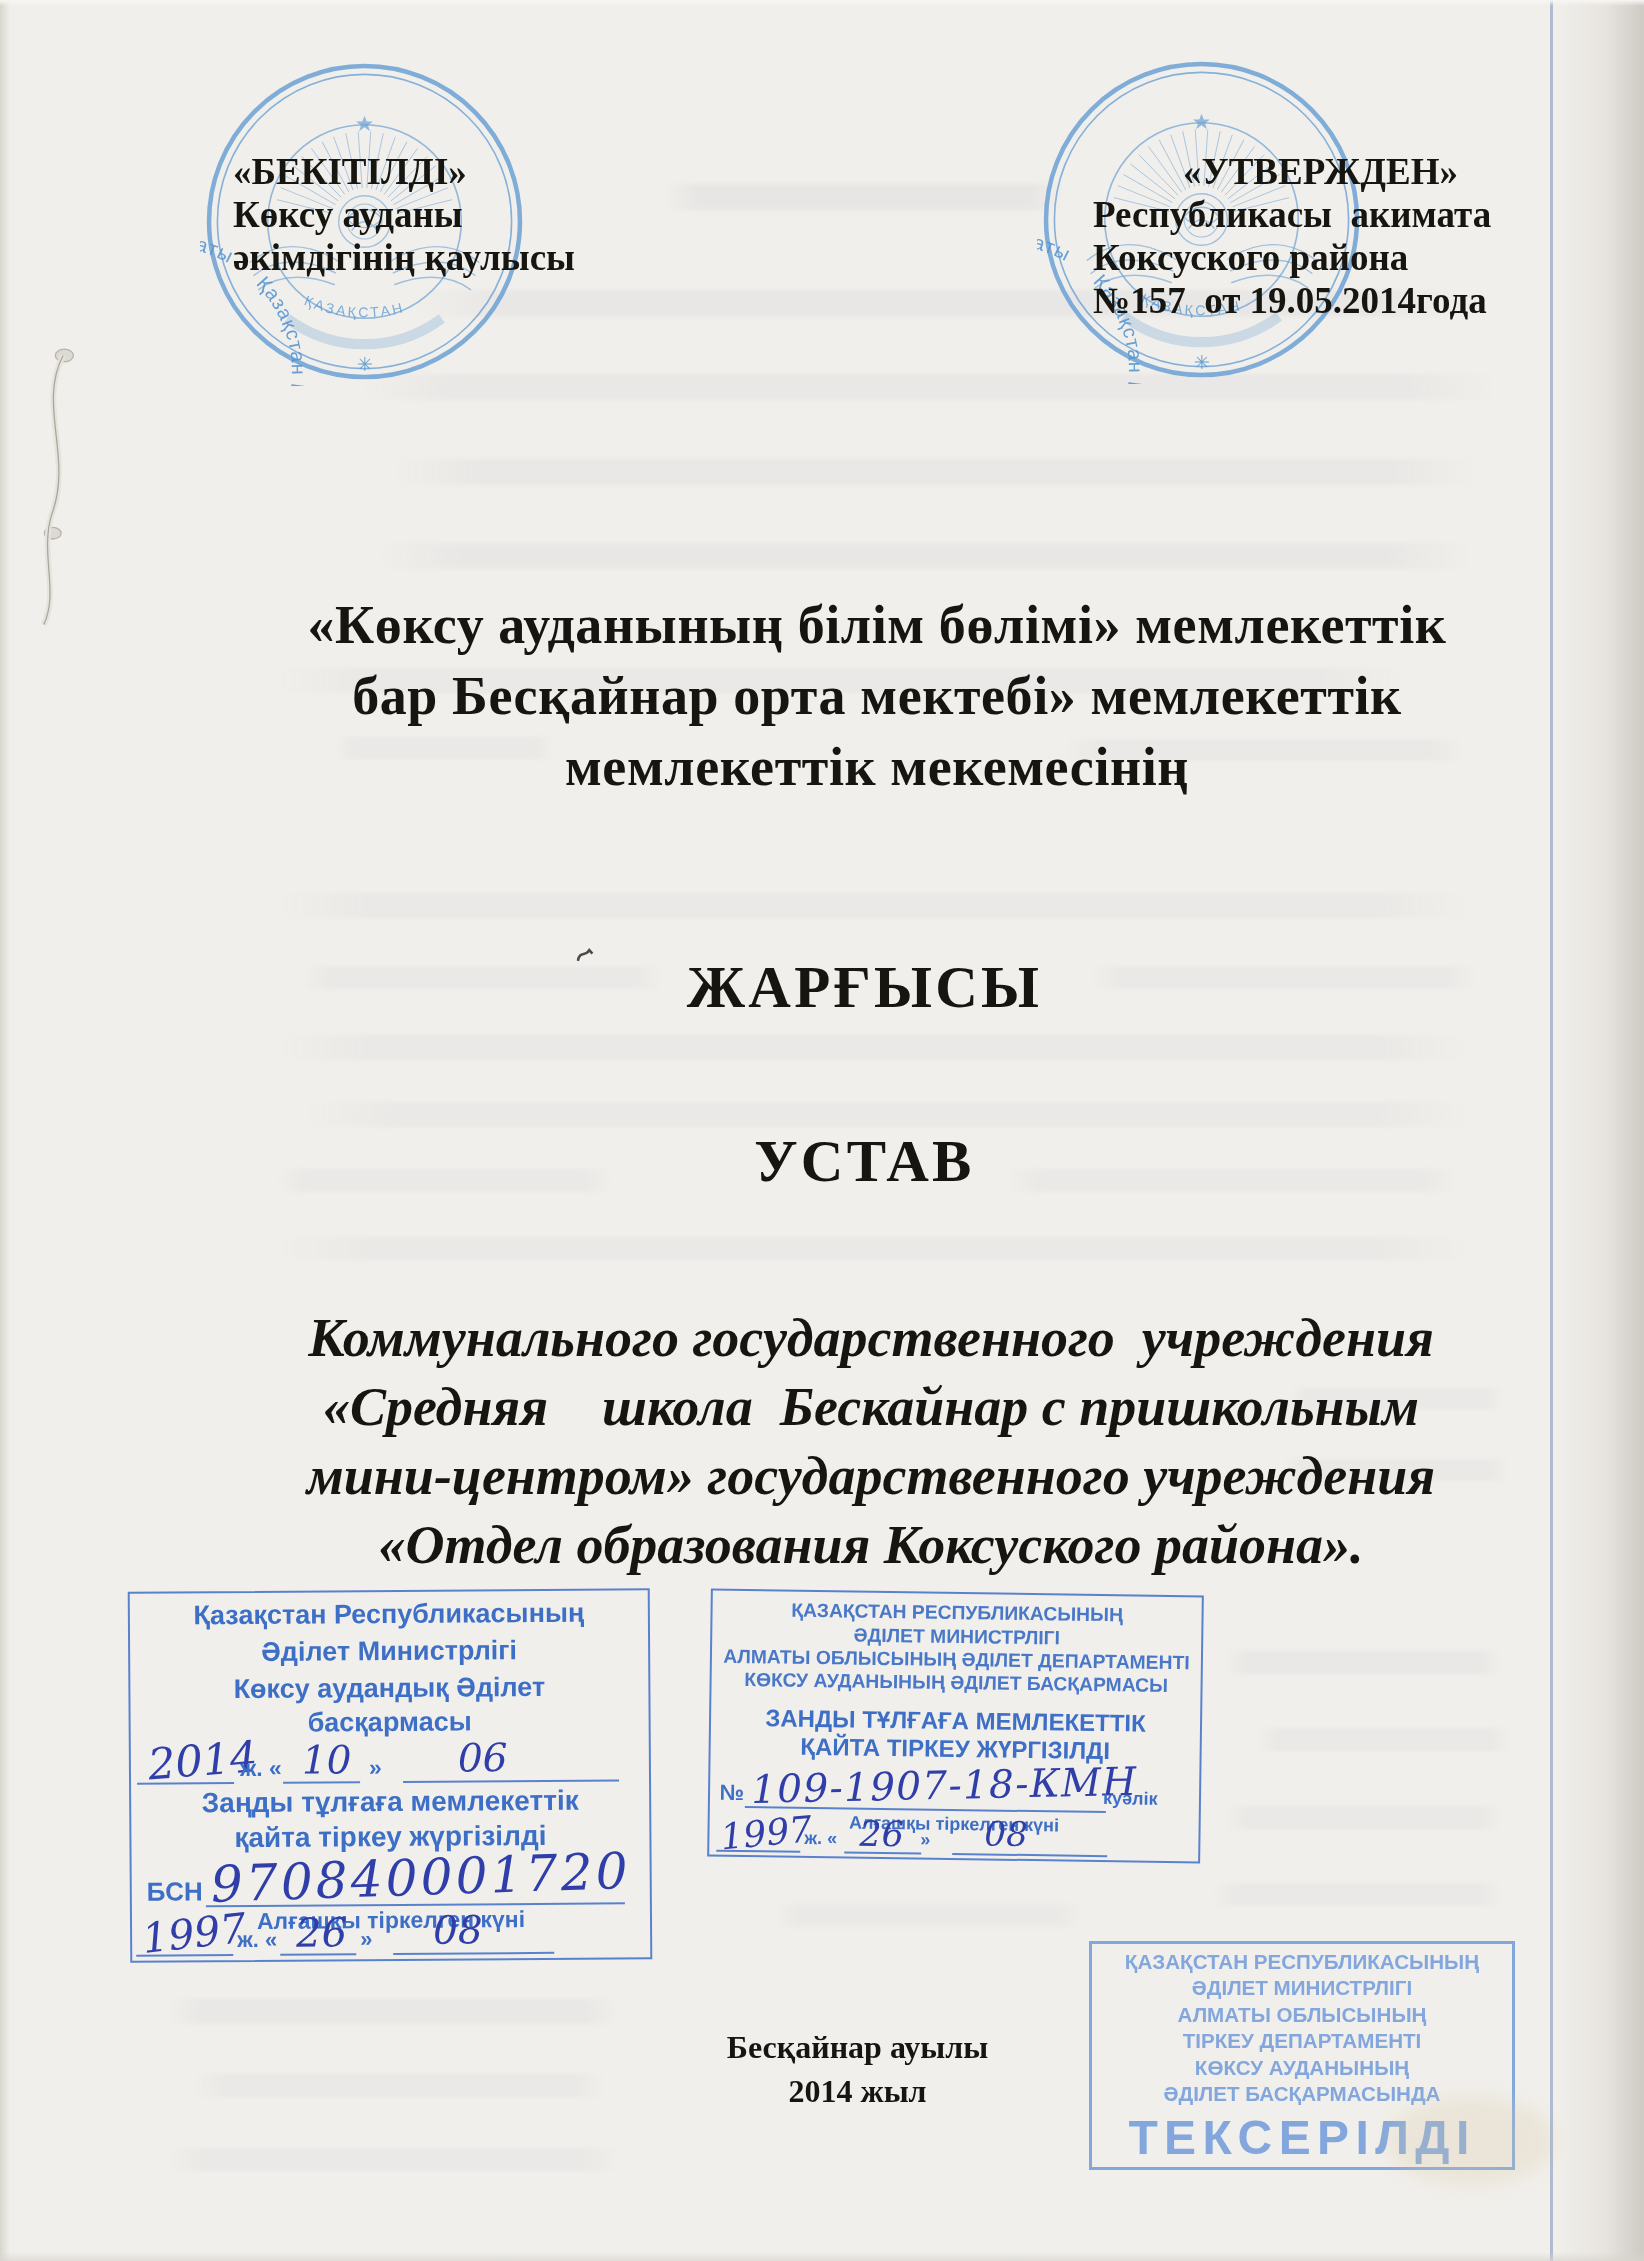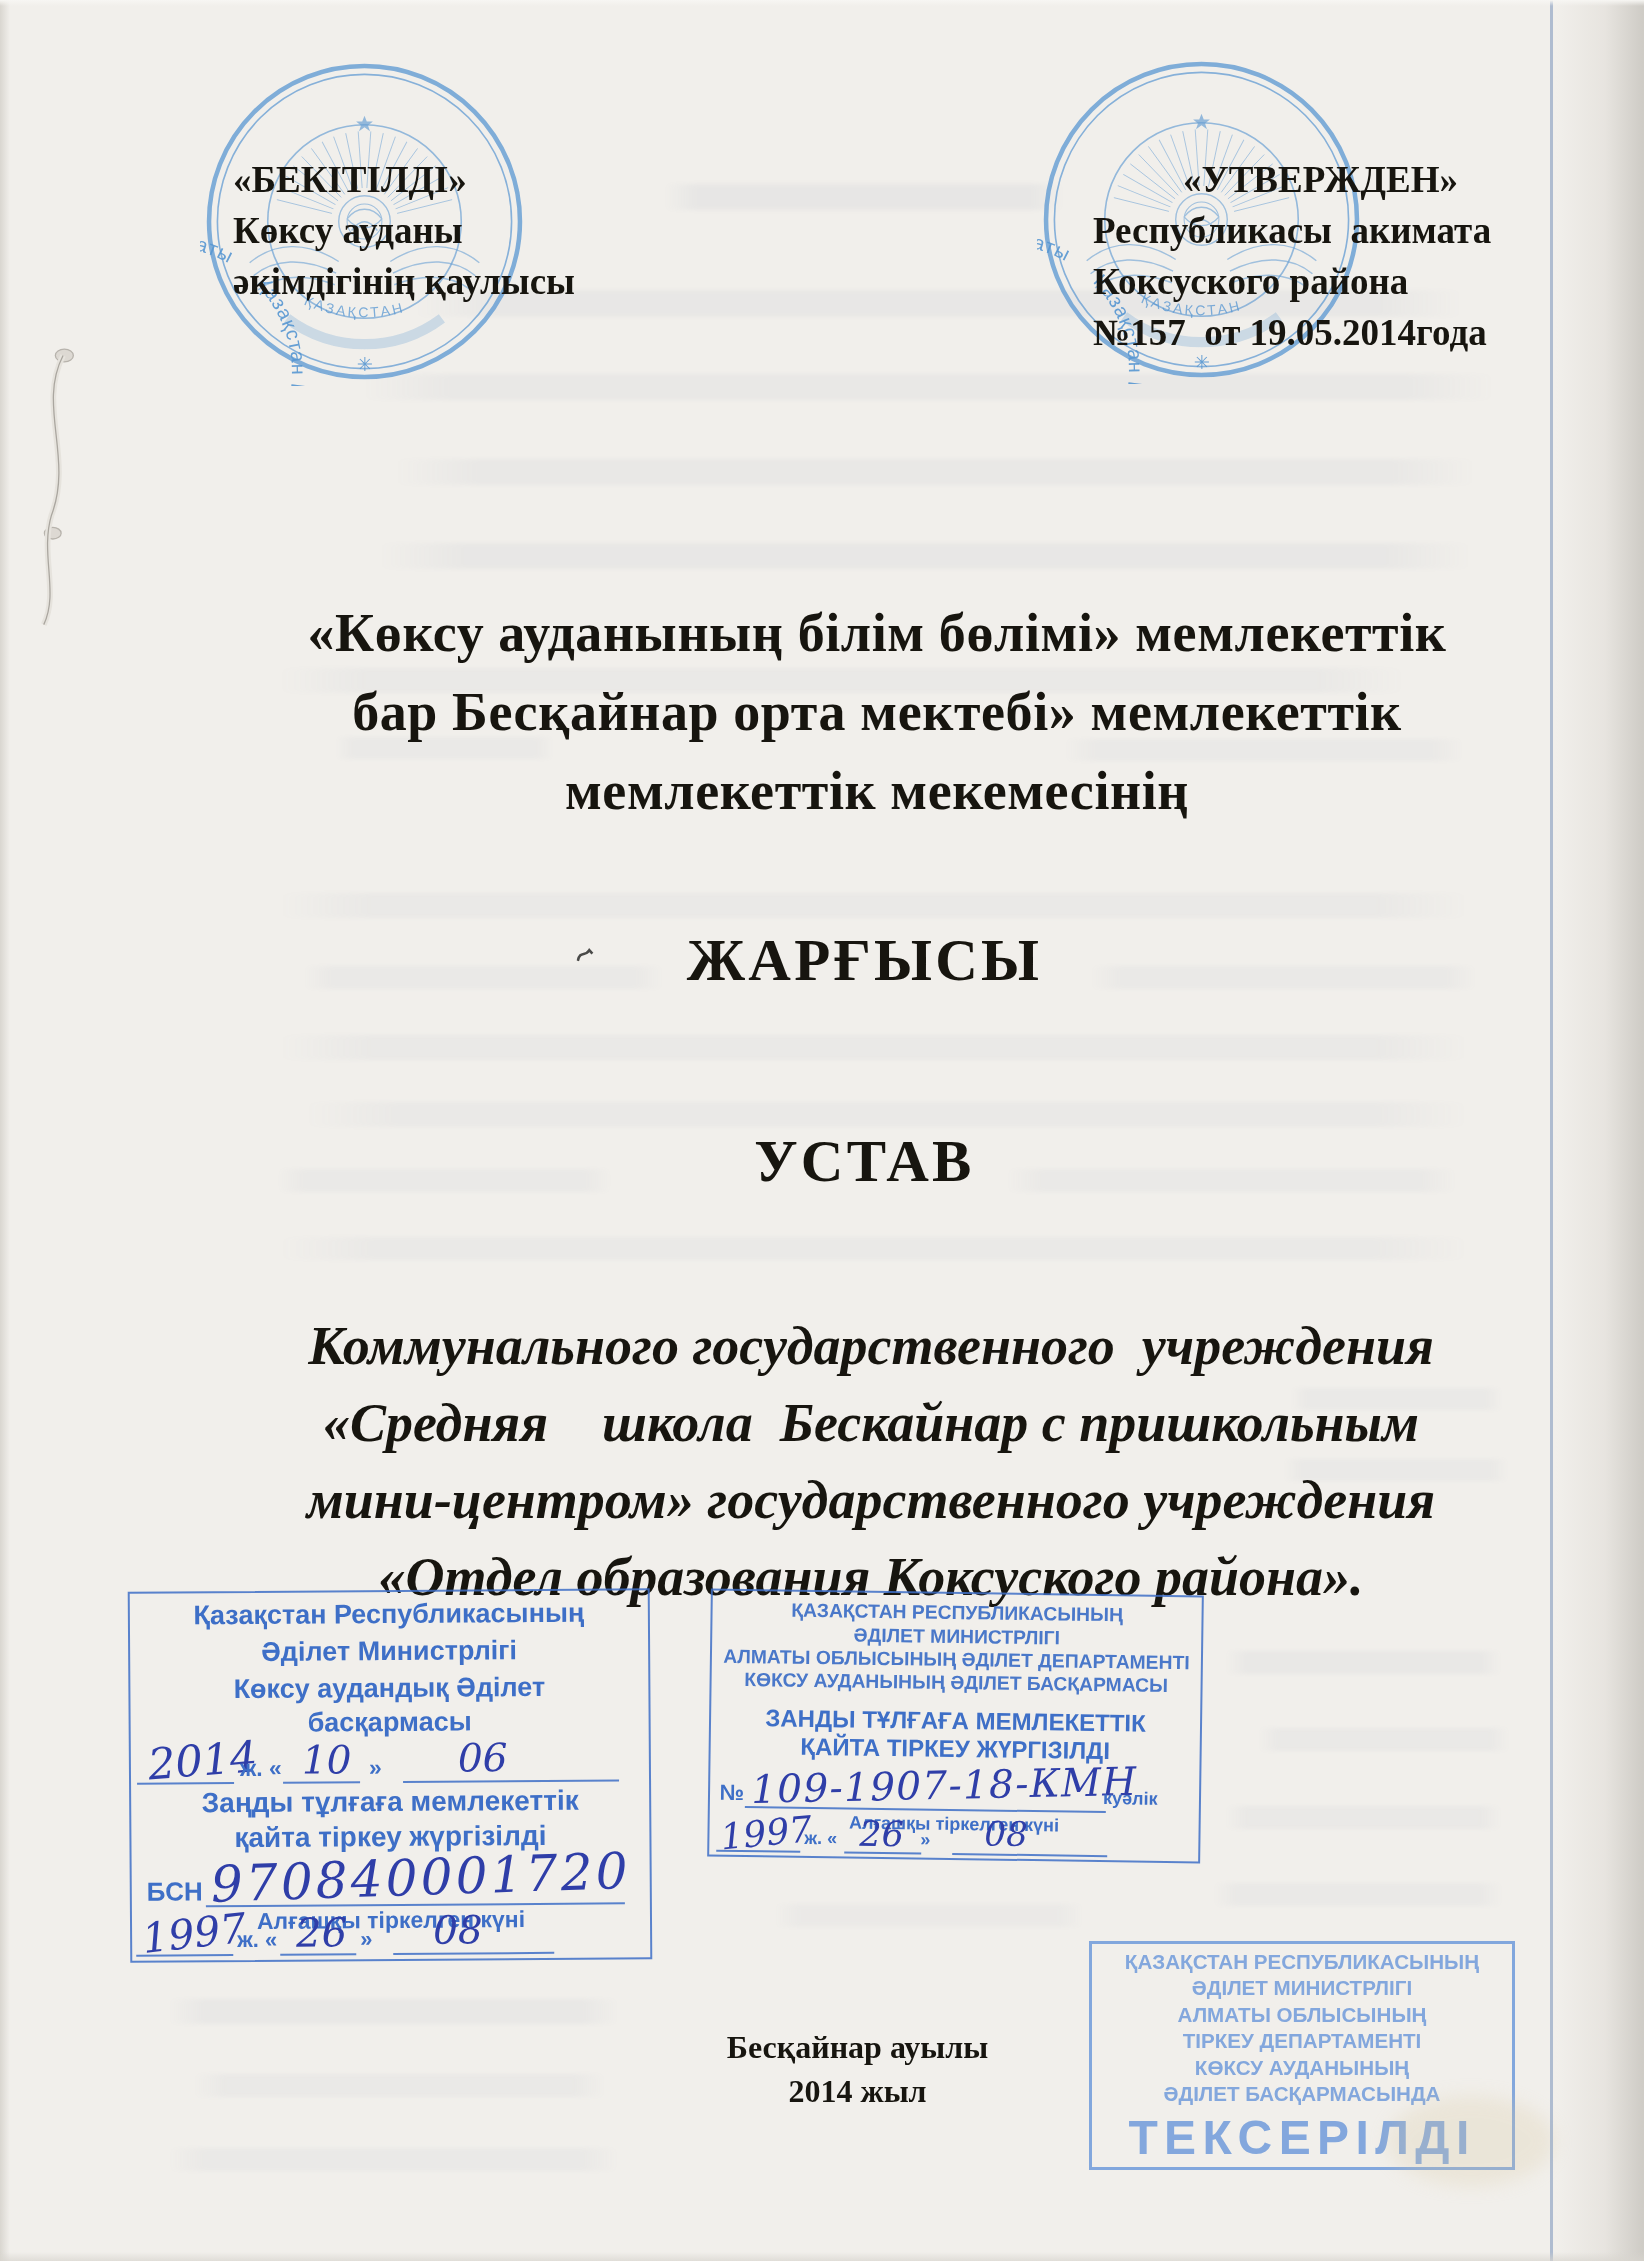--- a/index.html
+++ b/index.html
@@ -13,21 +13,21 @@
   .edge-bottom{position:absolute;left:0;bottom:0;width:100%;height:9px;
      background:linear-gradient(to top,#d8d5cf,rgba(241,239,235,0));opacity:.7;}
   .page-fold-line{position:absolute;top:0;width:2.6px;height:100%;background:#93a6c4;opacity:.7;}
   .right-margin{position:absolute;top:0;right:0;height:100%;
      background:linear-gradient(to right,rgba(236,233,228,0),#e6e3de 55%,#cbc8c2 97%);opacity:.9;}
   
   .ghost{position:absolute;border-radius:5.2px;filter:blur(1.9px);
      background:linear-gradient(90deg,rgba(122,134,160,0),rgba(122,134,160,.55) 8%,rgba(122,134,160,.55) 92%,rgba(122,134,160,0));}
   
   .blk{color:#17150f;font-weight:bold;}
-  .pre{white-space:pre;margin-top:8px;}
+  .pre{white-space:pre;}
   .approval{position:absolute;font-size:37px;line-height:43px;}
   .title-kk{position:absolute;left:219px;top:590px;width:1316px;text-align:center;
      font-size:54px;line-height:71px;letter-spacing:0.6px;}
   .charter{position:absolute;left:542px;width:645px;text-align:center;
      font-size:59px;letter-spacing:3.2px;}
   .title-ru{position:absolute;left:226px;top:1304px;width:1290px;text-align:center;
      font-size:54px;line-height:69px;font-style:italic;}
   .footer-blk{position:absolute;left:535px;top:2025px;width:645px;text-align:center;
      font-size:32px;line-height:44px;}
   
@@ -213,21 +213,21 @@
     <div class="pre">Коксуского района</div>
     <div class="pre">№157  от 19.05.2014года</div>
   </div>
 
   <div class="title-kk blk">
     <div class="pre">«Көксу ауданының білім бөлімі» мемлекеттік</div>
     <div class="pre">бар Бесқайнар орта мектебі» мемлекеттік</div>
     <div class="pre">мемлекеттік мекемесінің</div>
   </div>
 
-  <div class="charter blk" style="top:926px">ЖАРҒЫСЫ</div>
+  <div class="charter blk" style="top:953px">ЖАРҒЫСЫ</div>
   <div class="charter blk" style="top:1127px">УСТАВ</div>
 
   <div class="title-ru blk">
     <div class="pre">Коммунального государственного  учреждения</div>
     <div class="pre">«Средняя    школа  Бескайнар с пришкольным</div>
     <div class="pre">мини-центром» государственного учреждения</div>
     <div class="pre">«Отдел образования Коксуского района».</div>
   </div>
 
   <div class="stamp" style="left:129px;top:1590px;width:522px;height:371px;transform:rotate(-0.4deg)">

